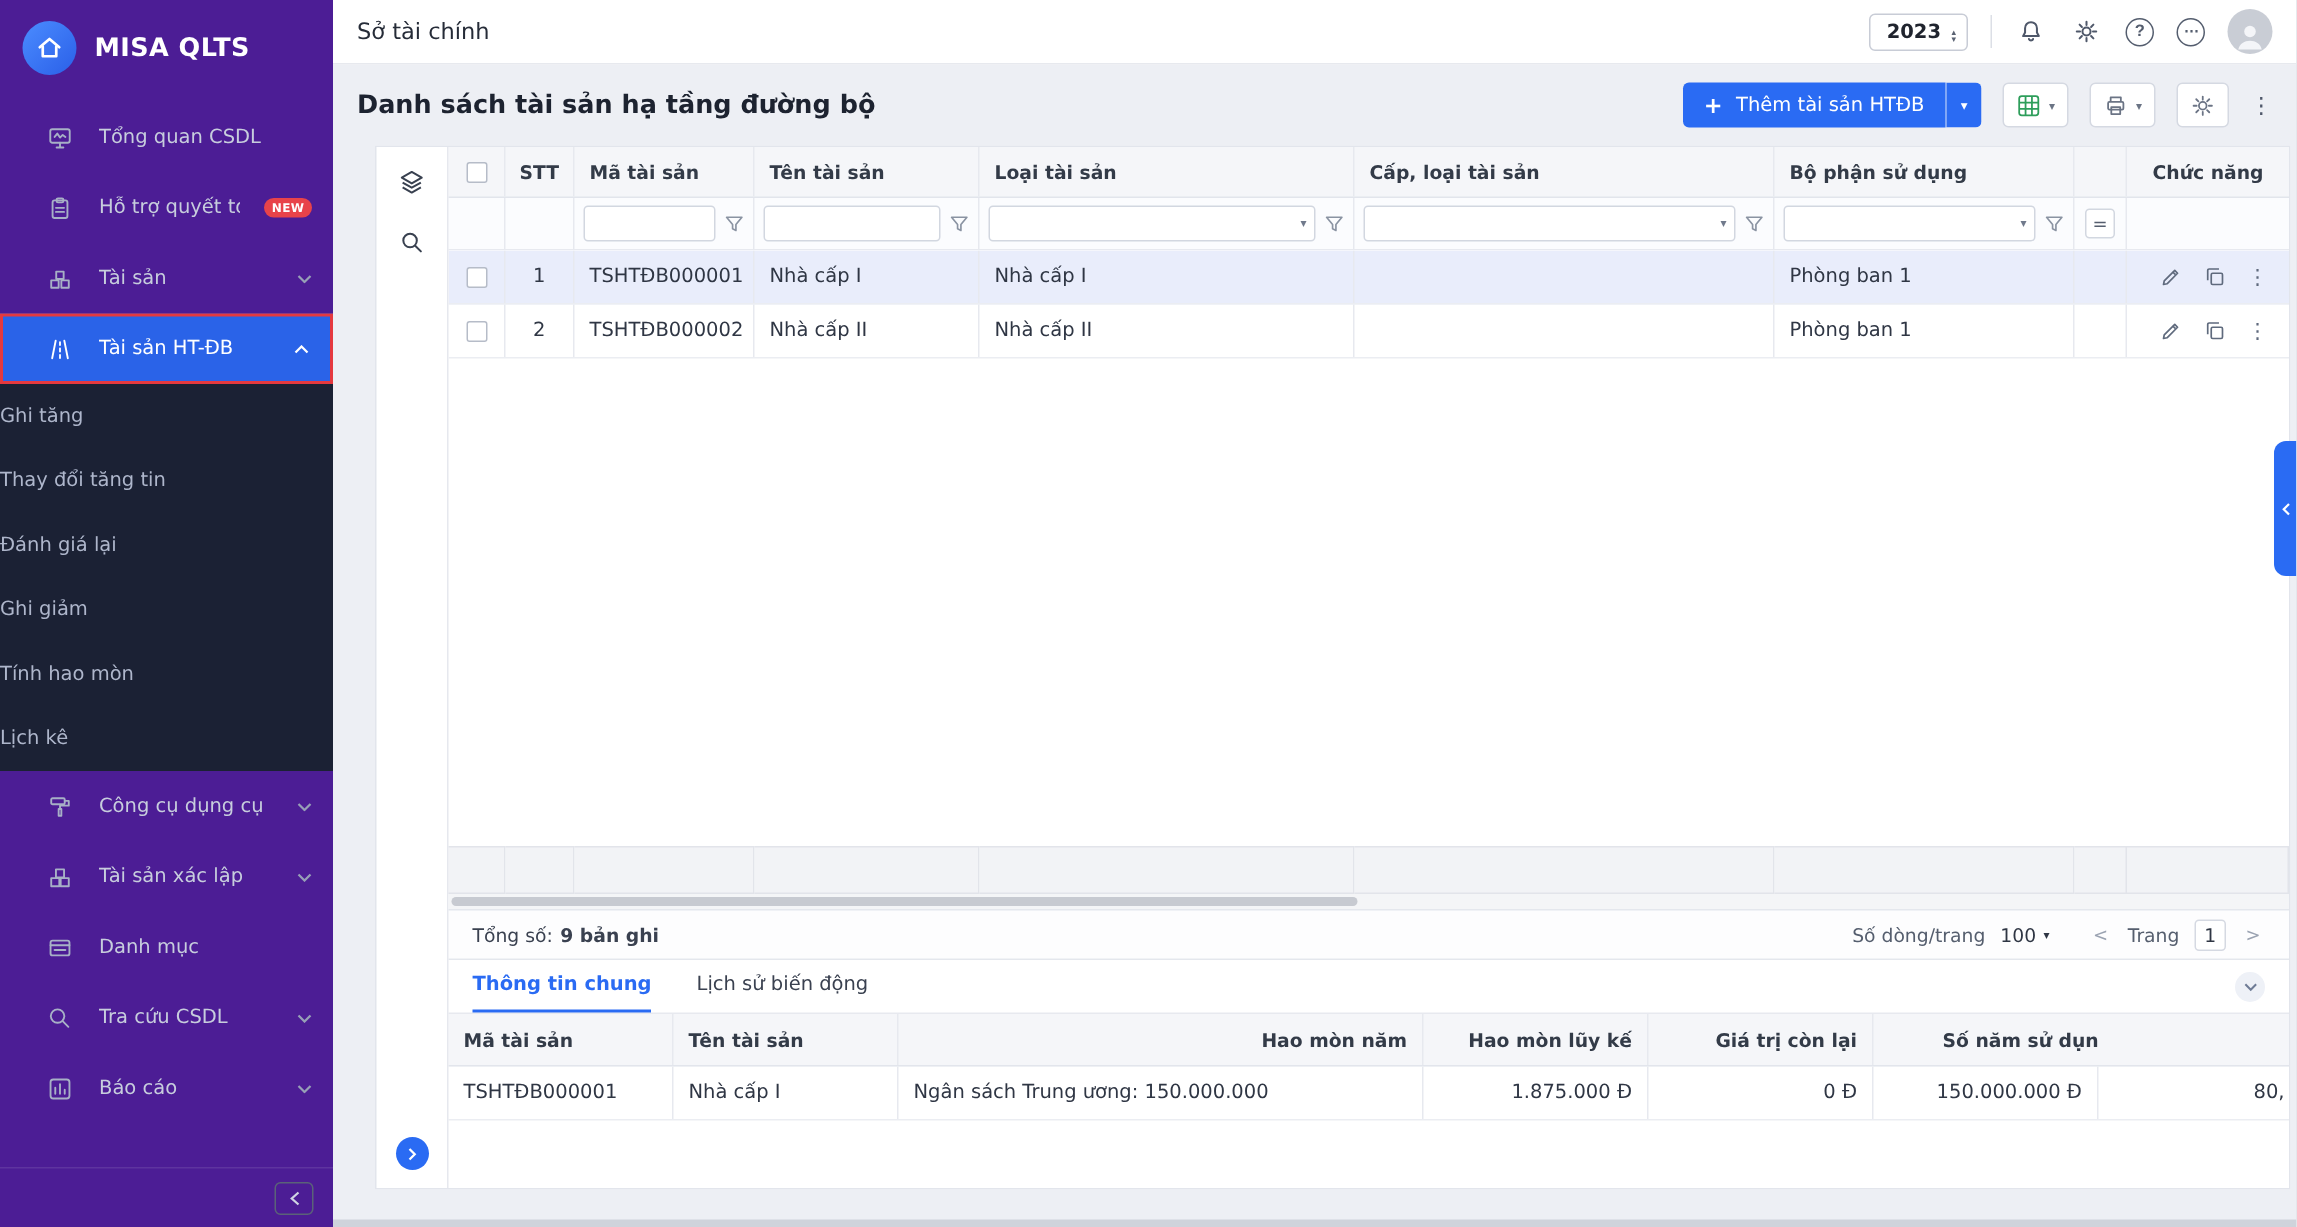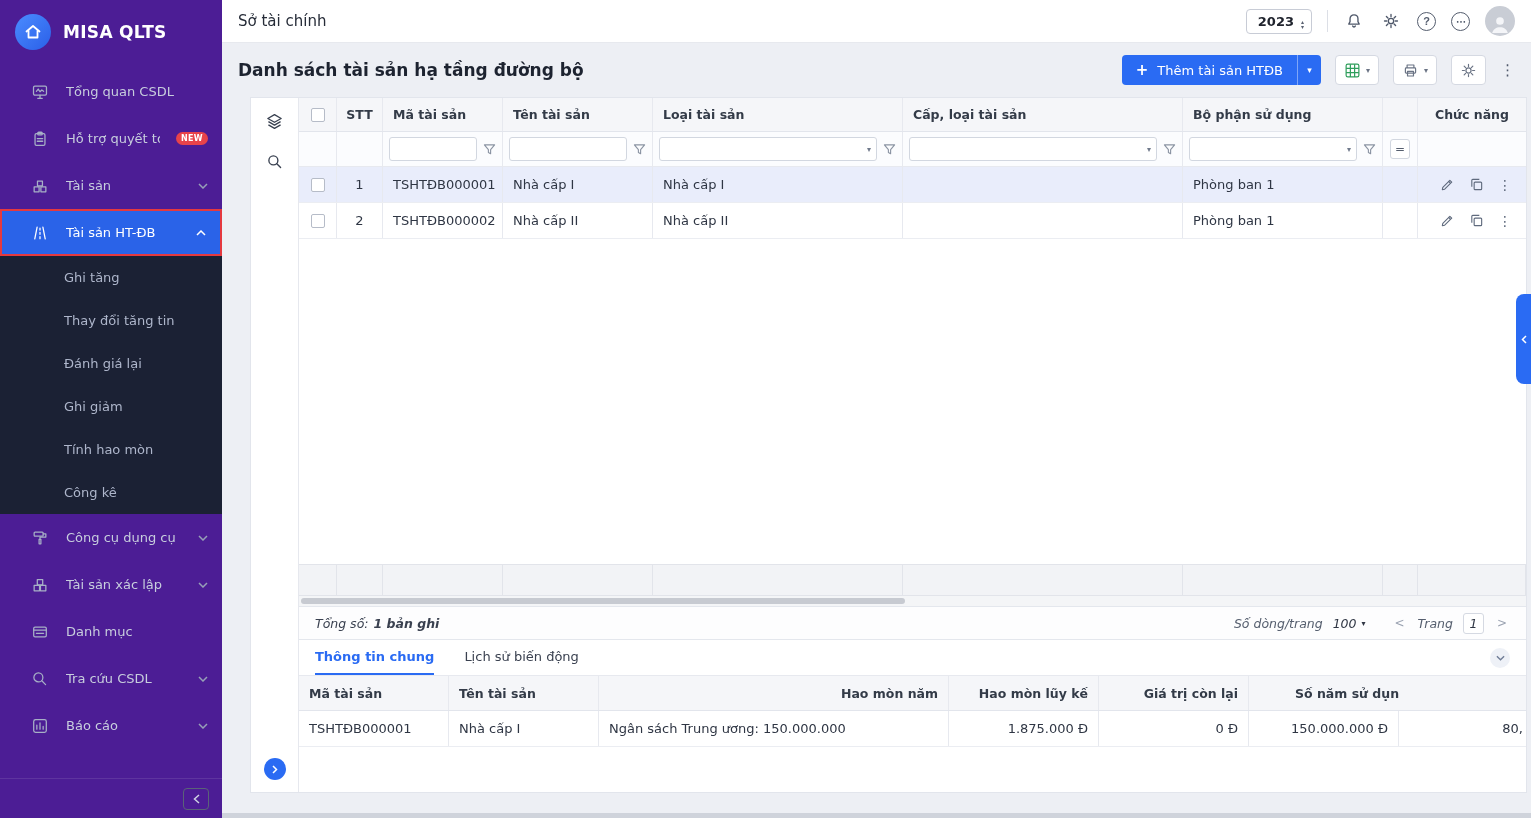--- a/index.html
+++ b/index.html
@@ -15,21 +15,21 @@
   .brand-text { color:#fff; font-size:17px; font-weight:700; letter-spacing:.3px; }
   .nav { margin-top:4px; }
   .nav-item { height:47px; display:flex; align-items:center; gap:16px; padding:0 14px 0 30px; color:#c7cddd; font-size:13px; cursor:pointer; }
   .nav-ic { width:20px; display:flex; justify-content:center; color:#a7b0c6; flex:none; }
   .nav-label { flex:1; white-space:nowrap; overflow:hidden; }
   .badge { background:#e8434a; color:#fff; font-size:8px; font-weight:700; padding:2px 5px; border-radius:7px; letter-spacing:.3px; flex:none; }
   .nav-caret { color:#97a0b7; display:flex; flex:none; }
   .nav-item.active { background:#2a63e8; border:2px solid #e5393f; color:#fff; padding-left:28px; }
   .nav-item.active .nav-ic, .nav-item.active .nav-caret { color:#fff; }
   .submenu { background:#1b2134; }
-  .submenu-item { height:43px; display:flex; align-items:center; padding-left:64px; color:#aeb6cb; font-size:13px; cursor:pointer; }
+  .submenu-item { height:43px; display:flex; align-items:center; color:#aeb6cb; font-size:13px; cursor:pointer; }
   .side-foot { position:absolute; bottom:0; left:0; right:0; height:40px; border-top:1px solid rgba(255,255,255,.10); display:flex; align-items:center; justify-content:flex-end; padding-right:13px; }
   .collapse-btn { width:26px; height:22px; border:1px solid #5a6278; border-radius:4px; background:transparent; color:#cfd4e3; display:flex; align-items:center; justify-content:center; cursor:pointer; }
 
   
   .main { position:absolute; left:222px; top:0; right:0; bottom:0; }
   .topbar { position:absolute; left:0; top:0; right:0; height:43px; background:#fff; border-bottom:1px solid #e7e9ee; display:flex; align-items:center; padding:0 16px; z-index:2; }
   .topbar-title { font-size:15px; color:#262c38; flex:1; }
   .topbar-right { display:flex; align-items:center; gap:15px; }
   .year-box { display:flex; align-items:flex-end; gap:7px; border:1px solid #c8ccd6; border-radius:4px; padding:4px 7px 4px 11px; font-weight:700; font-size:13px; color:#20242e; cursor:pointer; background:#fff; }
   .spin { display:flex; flex-direction:column; font-size:6px; line-height:5px; color:#5a6272; }
@@ -78,21 +78,21 @@
   .g-row.selected { background:#e9edfb; }
   .actions { display:flex; align-items:center; justify-content:flex-end; gap:14px; padding:0 14px; color:#5f6a7d; }
   .act-ic { display:flex; cursor:pointer; color:#5f6a7d; }
   .kebab-sm { font-size:14px; cursor:pointer; color:#5f6a7d; }
 
   .g-pinned { height:32px; flex:none; }
   .g-pinned .c { background:#f2f3f6; border-right:1px solid #e2e4ea; border-top:1px solid #e2e4ea; border-bottom:1px solid #e2e4ea; }
   .hscroll { height:10px; background:#f4f5f7; position:relative; flex:none; }
   .hthumb { position:absolute; left:2px; top:2px; width:604px; height:6px; border-radius:3px; background:#c7cad1; cursor:pointer; }
 
-  .g-footer { height:33px; border-top:1px solid #e4e7ed; display:flex; align-items:center; padding:0 16px; background:#fdfdfe; color:#3a4150; font-size:12.5px; flex:none;font-style:italic; }
+  .g-footer { height:33px; border-top:1px solid #e4e7ed; display:flex; align-items:center; padding:0 16px; background:#fdfdfe; color:#3a4150; font-size:12.5px; flex:none; }
   .foot-left { display:flex; gap:5px; }
   .total-value { font-weight:700; }
   .foot-right { margin-left:auto; display:flex; align-items:center; gap:10px; color:#555e6e; }
   .pp-select { display:flex; align-items:center; gap:5px; cursor:pointer; color:#2f3644; }
   .caret8 { font-size:8px; }
   .page-nav { color:#9aa2b1; cursor:pointer; padding:0 3px; font-size:12px; }
   .page-nav.prev { margin-left:16px; }
   .page-box { min-width:21px; height:21px; border:1px solid #d5d9e2; border-radius:3px; background:#fff; display:flex; align-items:center; justify-content:center; color:#2f3644; padding:0 4px; }
 
   
@@ -191,21 +191,21 @@
         <div class="submenu-item">
             <span>Đánh giá lại</span>
           </div>
         <div class="submenu-item">
             <span>Ghi giảm</span>
           </div>
         <div class="submenu-item">
             <span>Tính hao mòn</span>
           </div>
         <div class="submenu-item">
-            <span>Công kê</span>
+            <span>Lịch kê</span>
           </div>
       </div>
 
       <div class="nav-item">
         <span class="nav-ic">
             <svg width="18" height="18" viewBox="0 0 20 20" fill="none" stroke="currentColor" stroke-width="1.4" stroke-linecap="round" stroke-linejoin="round">
               <rect x="3.5" y="3.5" width="10" height="4.5" rx="1"></rect>
               <path d="M13.5 5.5h3v3.5H10v2.5"></path>
               <rect x="9" y="11.5" width="2" height="5"></rect>
             </svg>
@@ -522,21 +522,21 @@
             <div class="c"></div>
         </div>
 
         <div class="hscroll">
           <div class="hthumb"></div>
         </div>
 
         <div class="g-footer">
           <div class="foot-left">
             <span>Tổng số:</span>
-            <span class="total-value">1 bản ghi</span>
+            <span class="total-value">9 bản ghi</span>
           </div>
           <div class="foot-right">
             <span>Số dòng/trang</span>
             <span class="pp-select">
               <span>100</span>
               <span class="caret8">▾</span>
             </span>
             <span class="page-nav prev">&lt;</span>
             <span>Trang</span>
             <span class="page-box">1</span>

